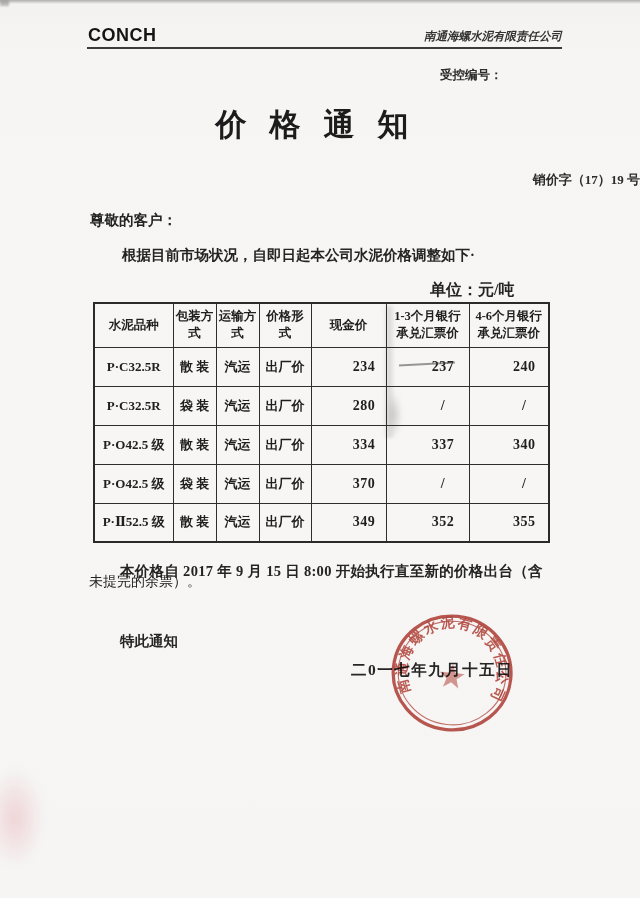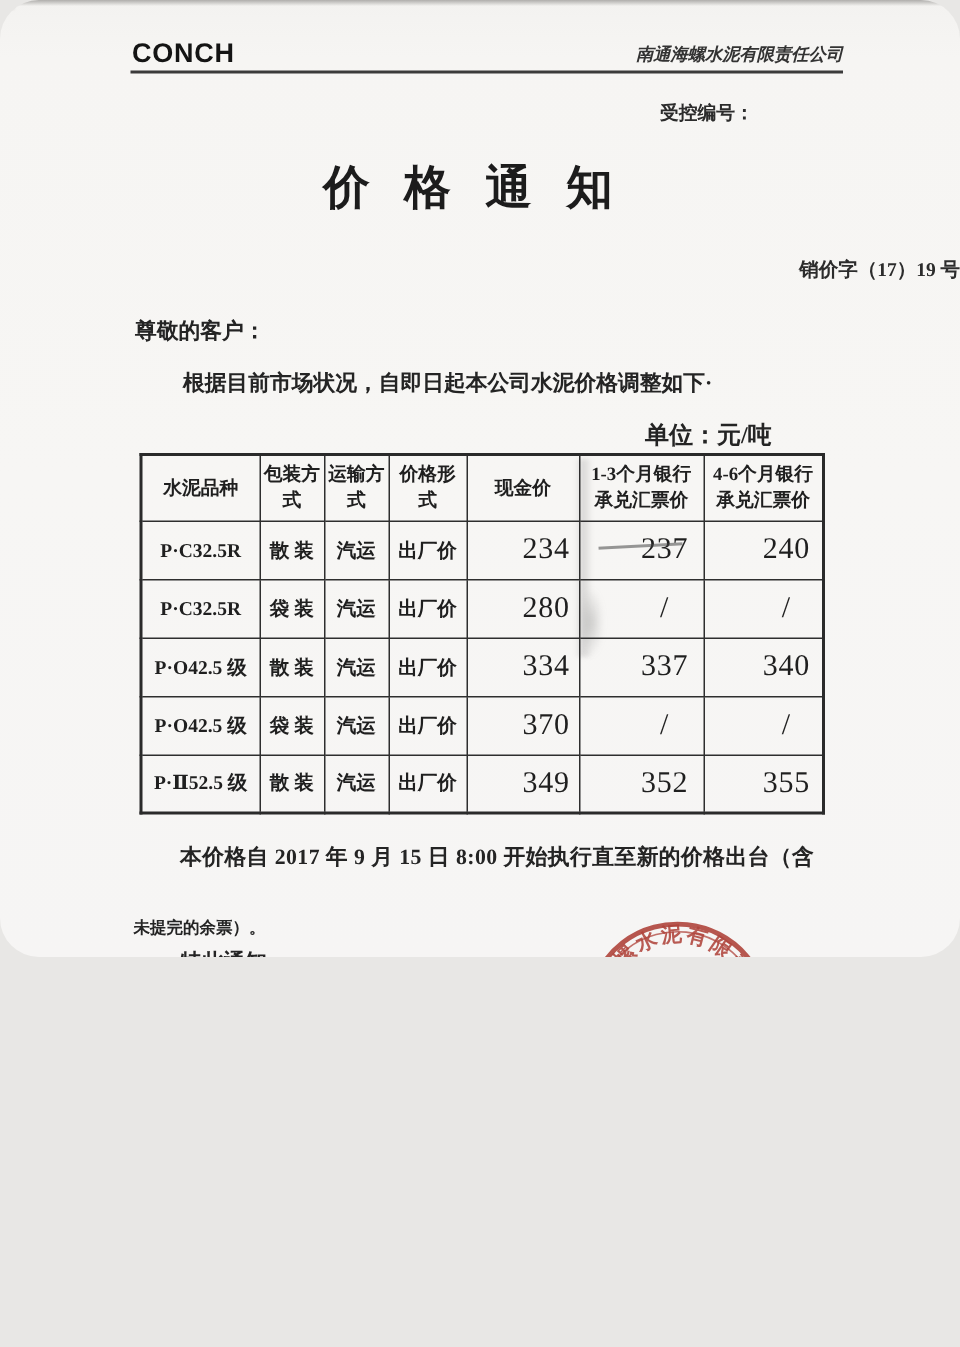--- a/index.html
+++ b/index.html
@@ -1,24 +1,23 @@
 <!DOCTYPE html>
 <html><head>
 <meta charset="utf-8">
 <style>
   html,body{margin:0;padding:0;background:#e8e7e5;}
   .page{
     position:relative;
-    width:640px;height:638px;
+    width:640px;height:898px;
     margin:0 auto;
     background:linear-gradient(180deg,#f3f2f0 0%,#f6f5f3 6%,#f7f6f4 50%,#f6f5f4 100%);
     overflow:hidden;
     font-family:"Liberation Serif","DejaVu Serif",serif;
     color:#242424;
-    border-radius:26px;
   }
   .abs{position:absolute;}
 
   
   .top-edge{left:0;top:0;width:640px;height:4px;
     background:linear-gradient(180deg,rgba(120,118,115,.55),rgba(120,118,115,0));}
   .corner-mark{left:0;top:0;width:9px;height:6px;background:#8d8b88;opacity:.55;filter:blur(1px);}
   .crease{left:383px;top:306px;width:12px;height:132px;
     background:linear-gradient(90deg,rgba(110,110,110,0),rgba(110,110,110,.22),rgba(110,110,110,0));
     filter:blur(1.5px);}
@@ -50,27 +49,27 @@
   .unit-note{left:430px;top:280px;font-size:16px;font-weight:600;}
 
   
   .price-table{left:93px;top:302px;border-collapse:collapse;table-layout:fixed;}
   .price-table th,.price-table td{
     border:1.5px solid #2e2e2e;text-align:center;vertical-align:middle;
     padding:1px 2px;box-sizing:border-box;background:transparent;color:#1f1f1f;}
   .price-table{border:2px solid #2a2a2a;}
   .price-table th{height:44px;font-size:12.5px;font-weight:700;line-height:1.35;}
   .price-table td{height:39px;font-size:13px;font-weight:700;}
-  .price-table td.num{font-size:20px;font-weight:400;letter-spacing:.5px;padding-left:33px;}
+  .price-table td.num{font-size:14px;font-weight:700;letter-spacing:.5px;padding-left:33px;}
   .c1{width:79px;} .c2{width:43px;} .c3{width:43px;} .c4{width:52px;}
   .c5{width:75px;} .c6{width:83px;} .c7{width:80px;}
 
   
   .eff-line1{left:120px;top:562px;font-size:14.5px;font-weight:600;letter-spacing:.3px;text-align:center;}
-  .eff-line2{left:89px;top:611px;font-size:11px;font-weight:700;}
+  .eff-line2{left:89px;top:573px;font-size:14px;font-weight:400;}
   .closing{left:120px;top:632px;font-size:14.5px;font-weight:600;}
   .issue-date{left:351px;top:660px;font-size:15.5px;font-weight:600;letter-spacing:1.5px;color:#262626;}
 
   
   .seal{left:388px;top:610px;width:128px;height:128px;
     transform:rotate(6deg);mix-blend-mode:multiply;opacity:.92;}
 </style>
 </head>
 <body>
 

